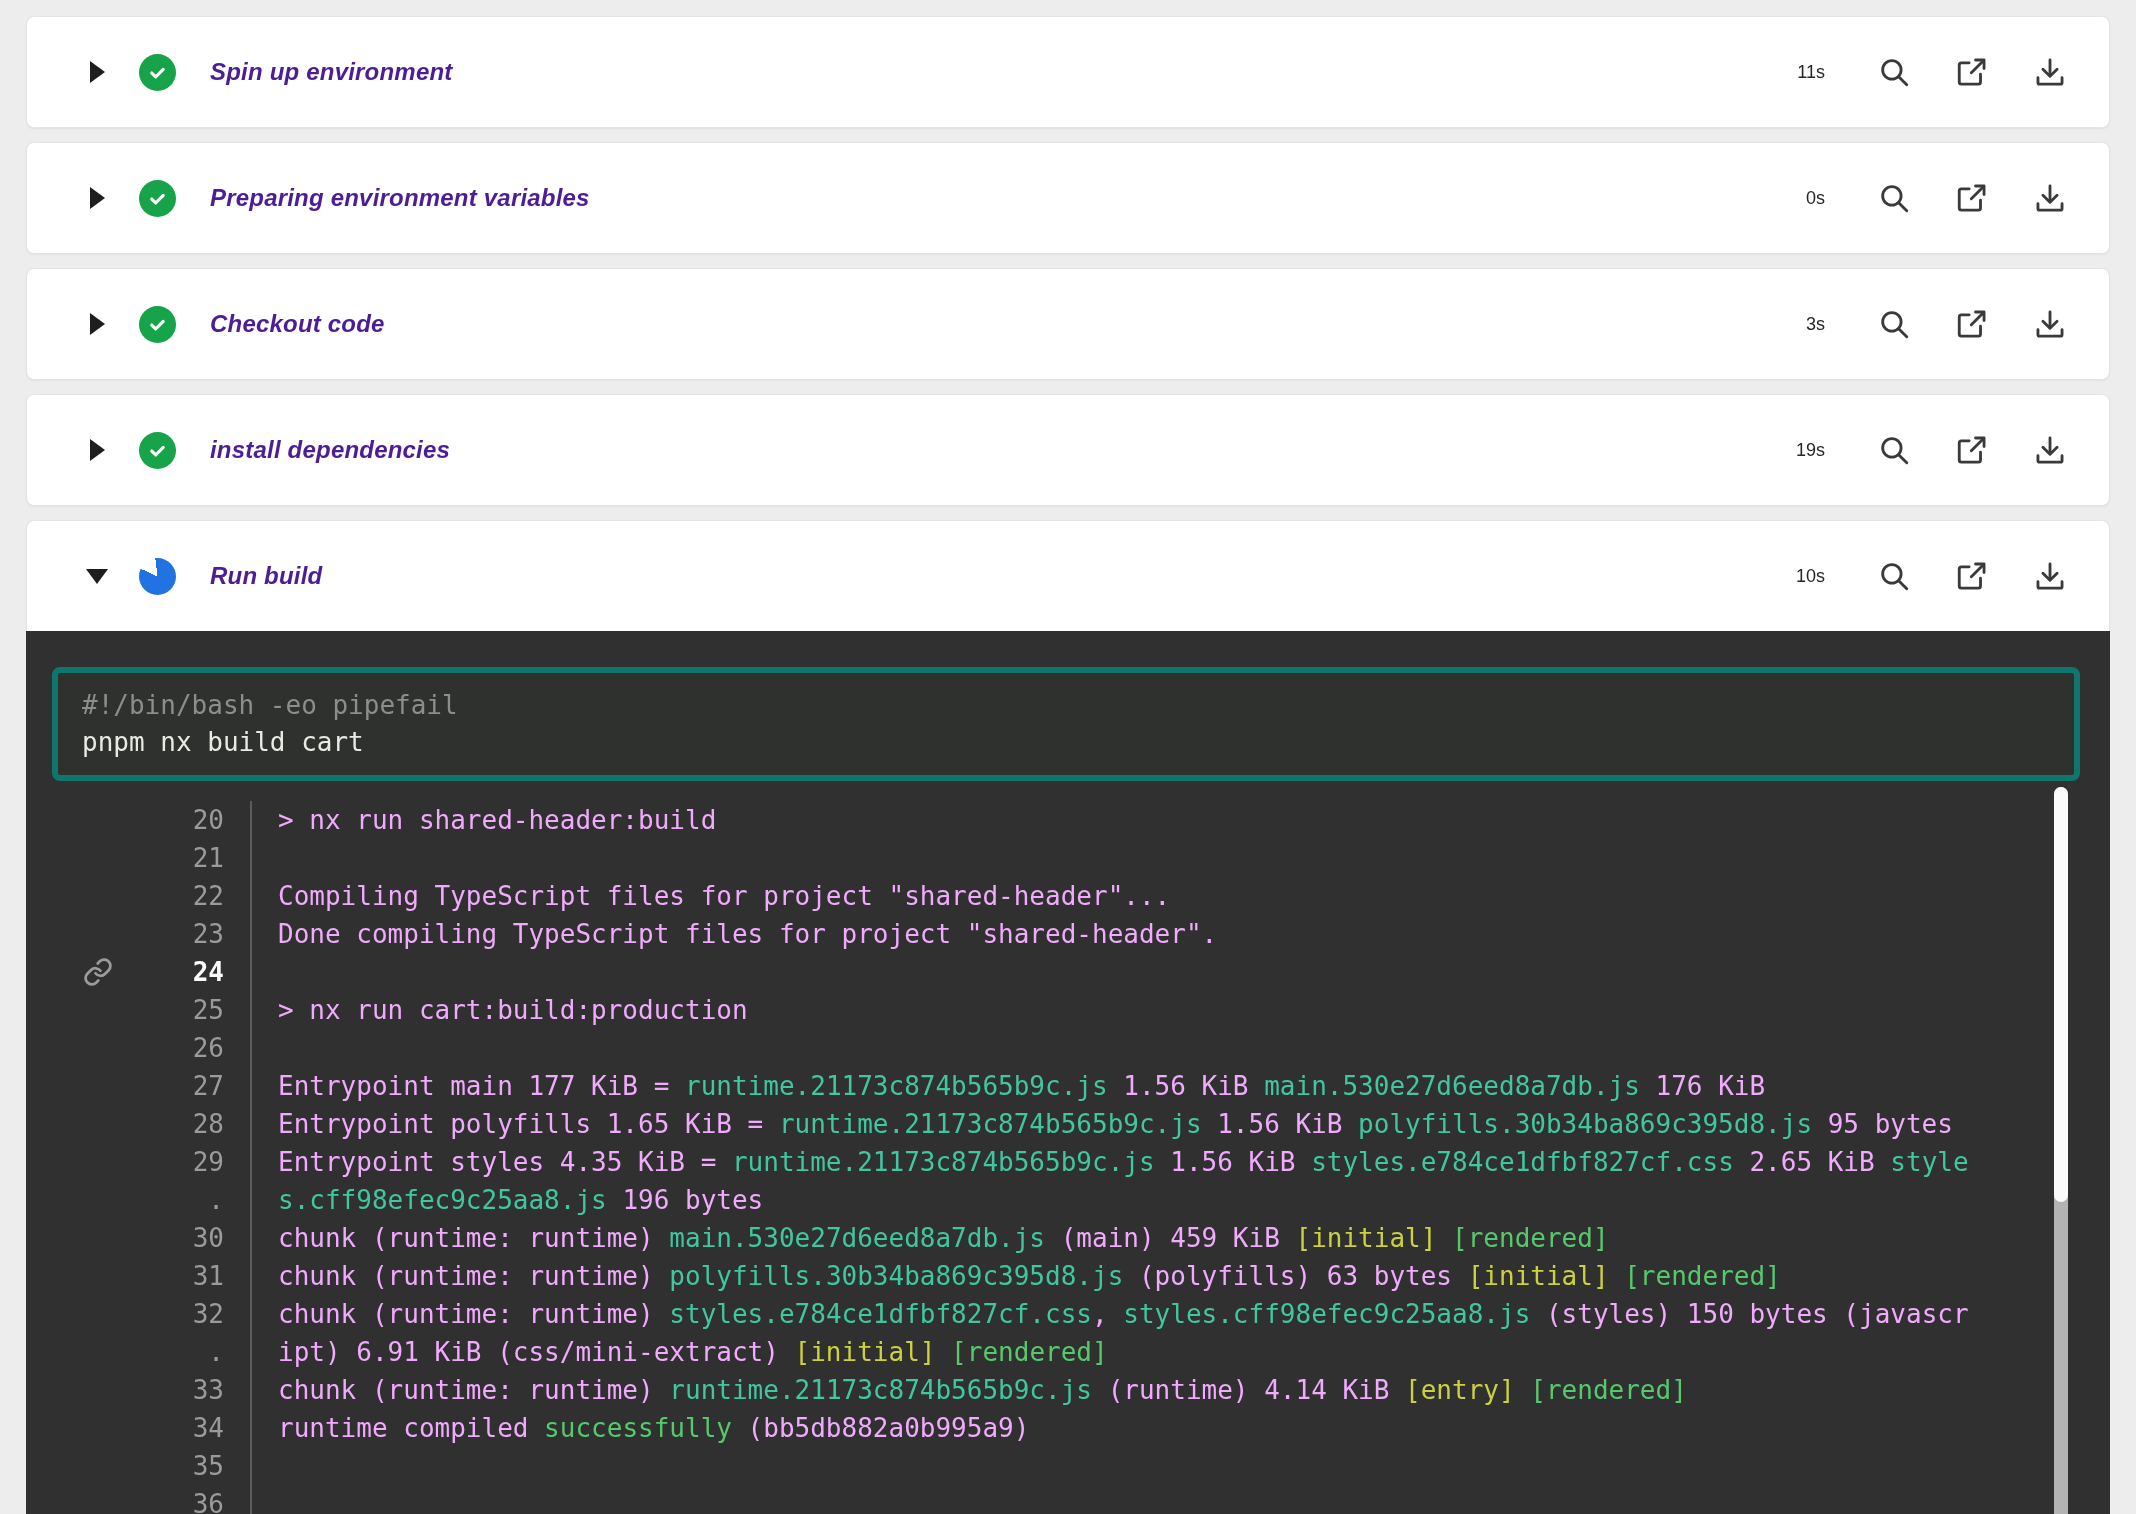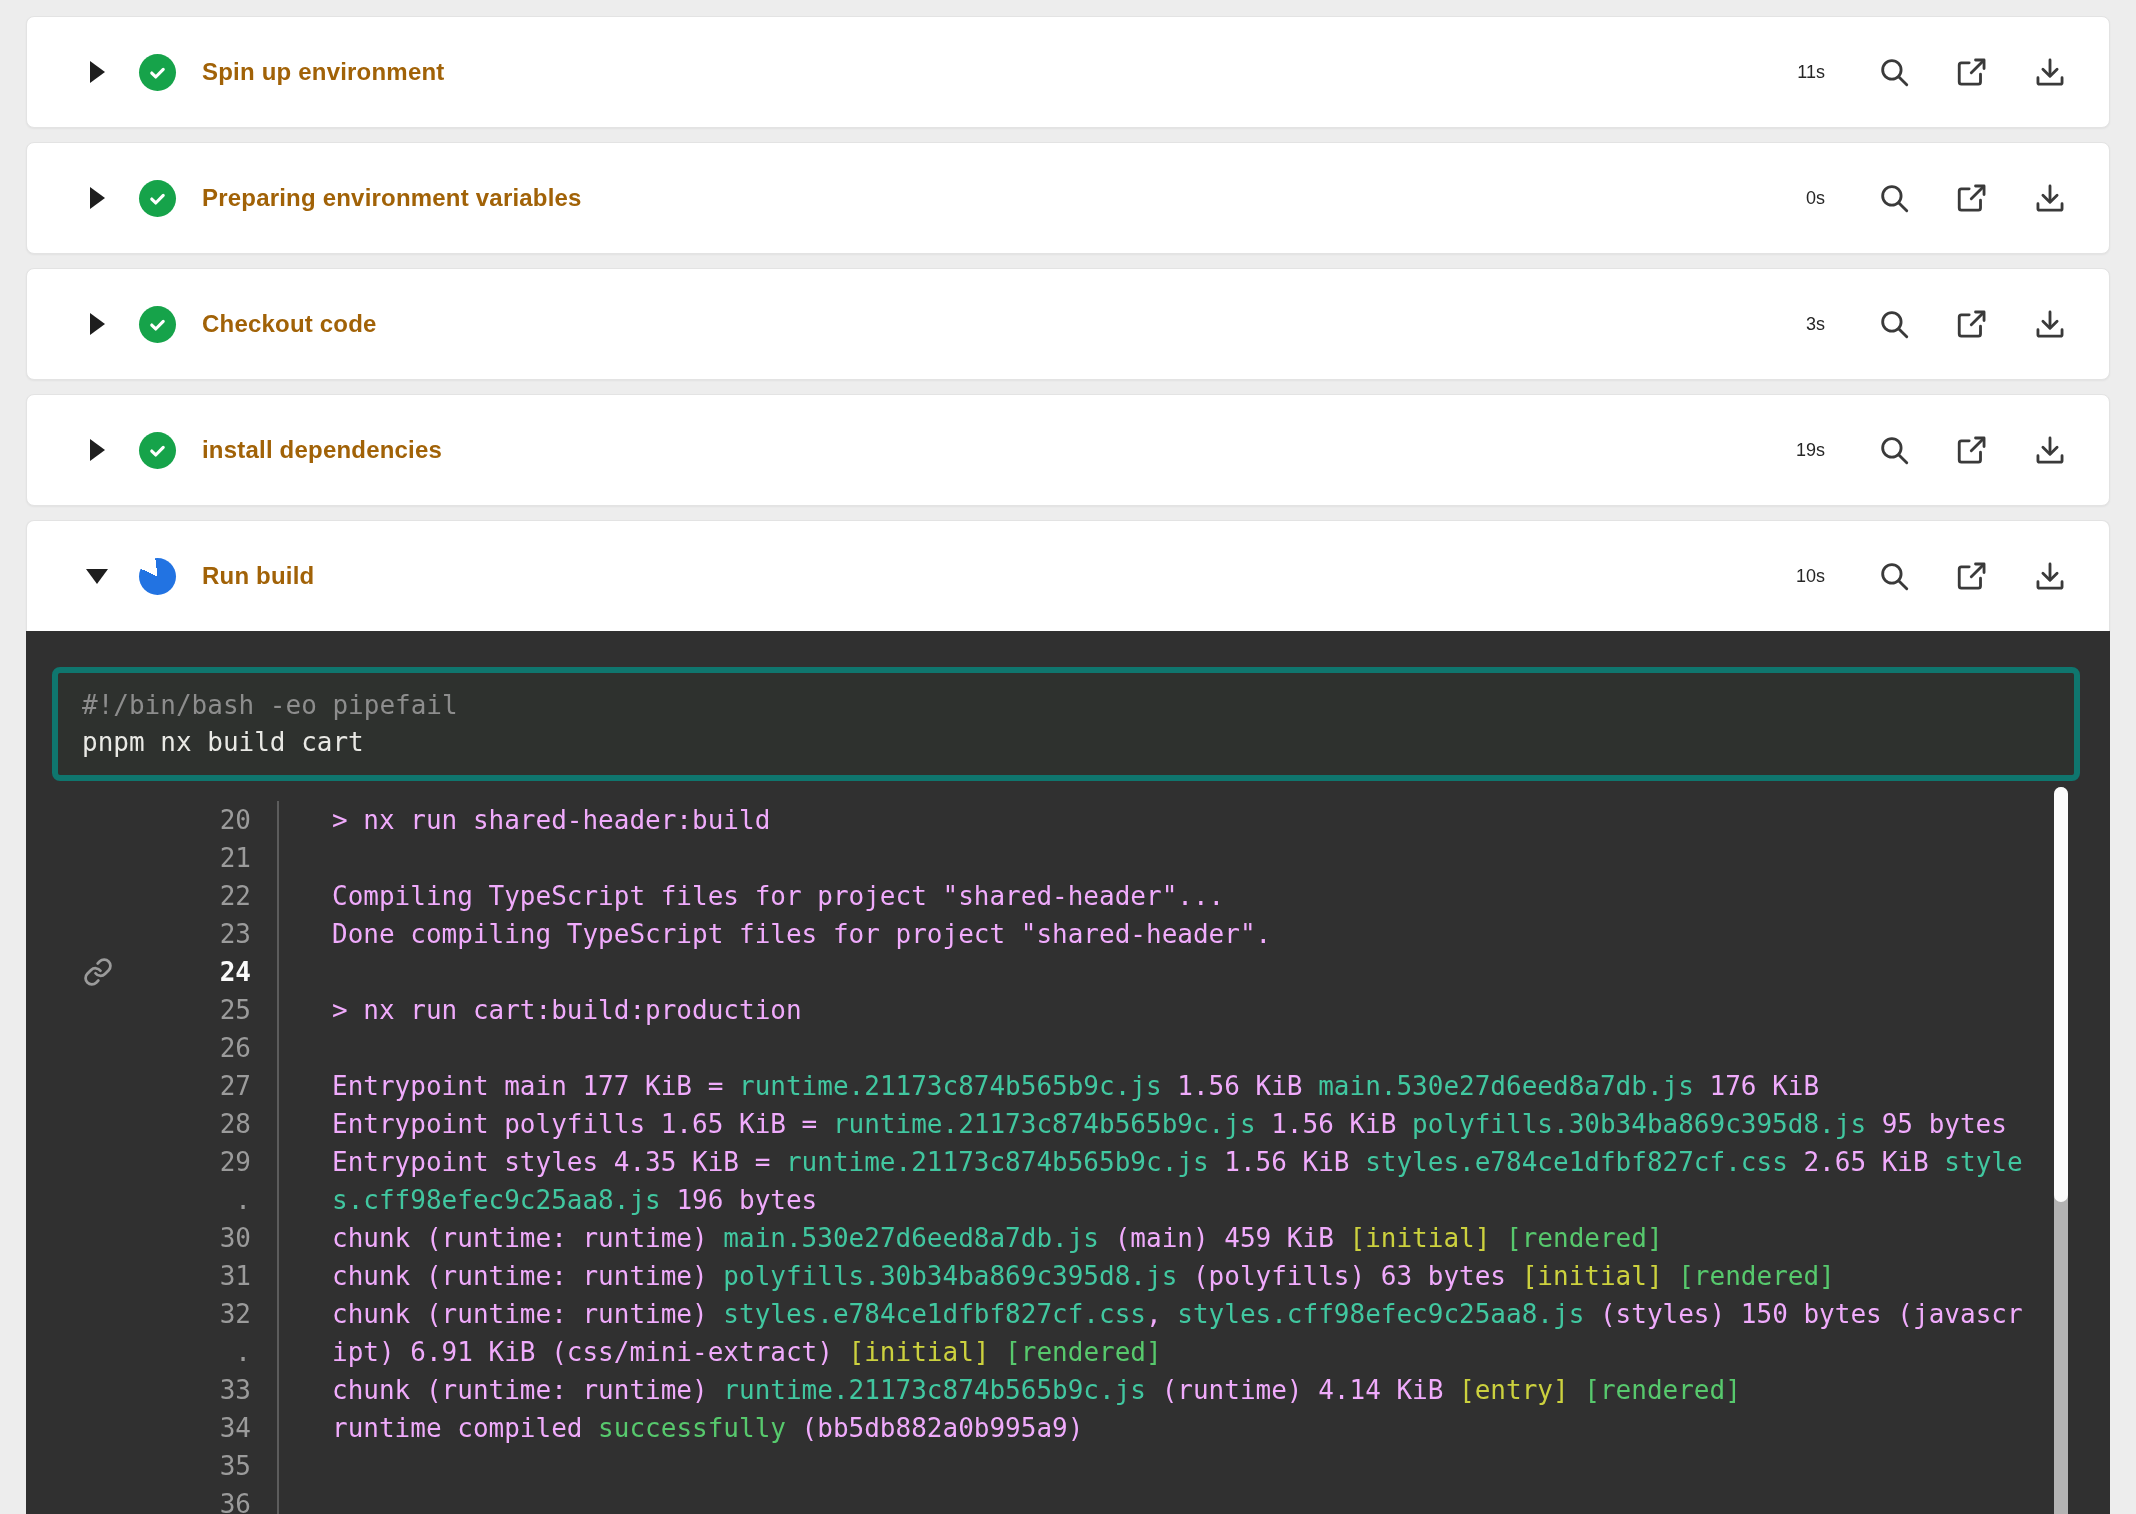--- a/index.html
+++ b/index.html
@@ -38,21 +38,21 @@
     position:relative;flex-shrink:0;
     display:flex;align-items:center;justify-content:center;
   }
   .step[data-status="success"] .status{background:var(--success-green,#16a34a);}
   .status .check{width:25px;height:25px;}
   .pie{
     position:absolute;inset:0;border-radius:50%;
     background:conic-gradient(from 295deg,#ffffff 0 58deg,var(--running-blue,#2273e2) 58deg 360deg);
   }
 
-  .title{margin-left:26px;font-size:24px;font-weight:700;color:#a16207;letter-spacing:.2px;}
+  .title{margin-left:34px;font-size:24px;font-weight:700;color:#4c1d95;letter-spacing:.2px;font-style:italic;}
   .duration{margin-left:auto;width:80px;text-align:right;font-size:18px;color:#262626;}
   .icons{display:flex;align-items:center;gap:44px;margin-left:52px;padding-right:42px;}
   .icon{width:34px;height:34px;color:#3a3a3a;cursor:pointer;}
   .icon svg{width:100%;height:100%;}
 
   
   .terminal{
     background:var(--terminal-bg,#303030);
     height:892px;
     overflow:hidden;
@@ -70,21 +70,21 @@
     font-size:26px;line-height:37px;
     background:#2e312e;
   }
   .cmd-shebang{color:#8d8d8d;white-space:pre;}
   .cmd-text{color:#e9e9e5;white-space:pre;}
 
   .log{
     font-family:"DejaVu Sans Mono", monospace;
     font-size:26px;line-height:38px;
   }
-  .log-line{display:flex;height:38px;white-space:pre;gap:27px;}
+  .log-line{display:flex;height:38px;white-space:pre;}
   .link-col{
     width:64px;margin-left:40px;flex-shrink:0;
     display:flex;align-items:center;justify-content:center;
     visibility:hidden;color:#9b9b9b;
   }
   .link-col svg{width:30px;height:30px;}
   .log-line.active .link-col{visibility:visible;}
   .gutter{
     width:94px;flex-shrink:0;
     padding-right:26px;

